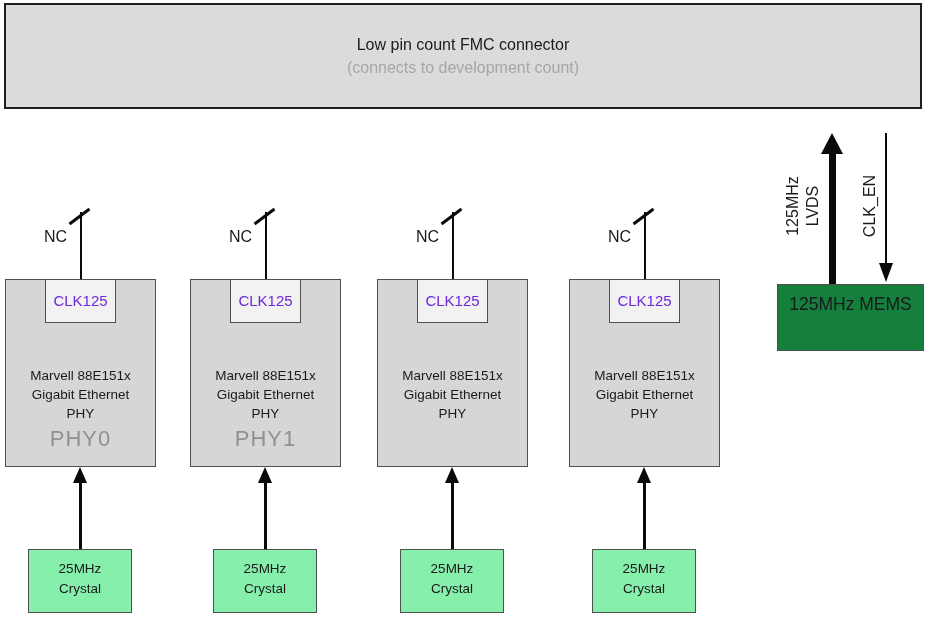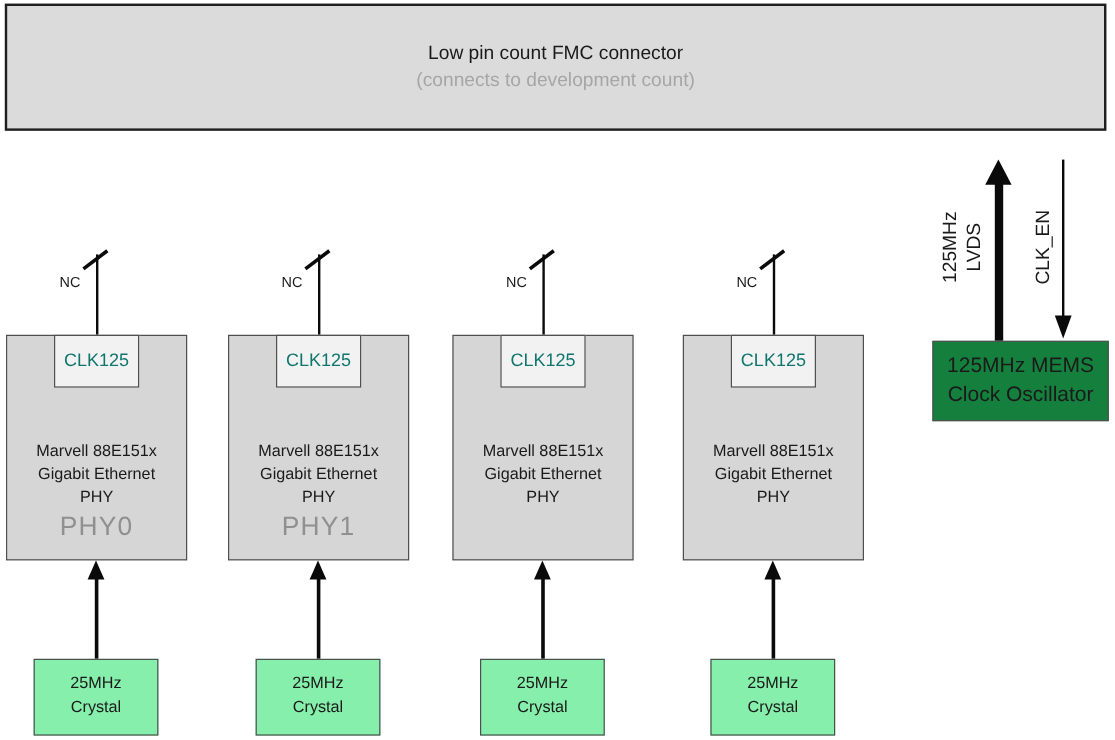--- a/index.html
+++ b/index.html
@@ -23,21 +23,21 @@
   .col { position:absolute; top:0; width:151px; height:617px; }
   .col-0 { left:5px; }  .col-1 { left:190px; }  .col-2 { left:377px; }  .col-3 { left:569px; }
 
   .phy-box {
     left:0; top:279px; width:151px; height:188px;
     background:#d6d6d6; border:1.5px solid #4f4f4f;
   }
   .clk-pin {
     left:40px; top:279px; width:71px; height:44px;
     background:#f2f2f2; border:1.5px solid #4f4f4f;
-    text-align:center; line-height:41px; font-size:15px; color:#0f766e;
+    text-align:center; line-height:41px; font-size:15px; color:#6d28d9;
   }
   .phy-text { left:0; top:366px; width:151px; text-align:center; }
   .chip-line { font-size:13.5px; line-height:19px; color:#1a1a1a; }
   .phy-name  { font-size:22px; line-height:27px; color:#909090; letter-spacing:1px; margin-top:2px; }
 
   .crystal-box {
     left:23px; top:549px; width:104px; height:64px;
     background:#86efac; border:1.5px solid #4f4f4f;
     text-align:center; padding-top:9px;
   }
@@ -47,21 +47,21 @@
     left:777px; top:284px; width:147px; height:67px;
     background:#15803d; border:1.5px solid #4f4f4f;
     text-align:center; padding-top:7px;
   }
   .osc-line { font-size:17.5px; line-height:24px; color:#1a1a1a; }
 
   
   .vline  { background:#0a0a0a; }
   .nc-line  { left:74.5px; top:212px; width:2.5px; height:68px; }
   .nc-slash { left:61.5px; top:215px; width:25px; height:3px; background:#0a0a0a; transform:rotate(-37deg); }
-  .nc-label { left:8px; top:228px; width:54px; text-align:right; font-size:12px; color:#1a1a1a; }
+  .nc-label { left:8px; top:228px; width:54px; text-align:right; font-size:16px; color:#1a1a1a; }
 
   .xtal-line { left:74.25px; top:480px; width:2.5px; height:69px; }
   .xtal-head {
     left:68px; top:467px; width:0; height:0;
     border-left:7.5px solid transparent; border-right:7.5px solid transparent;
     border-bottom:16px solid #0a0a0a;
   }
 
   .lvds-shaft { left:828.5px; top:150px; width:7px; height:134px; }
   .lvds-head  {
@@ -176,14 +176,13 @@
   <div>125MHz</div>
   <div>LVDS</div>
 </div>
 
 <div class="abs vline clken-line"></div>
 <div class="abs clken-head"></div>
 <div class="vlabel clken-label">CLK_EN</div>
 
 <div class="abs osc-box">
   <div class="osc-line">125MHz MEMS</div>
-  <div class="osc-line">Clock Oscillator</div>
 </div>
 
 </body></html>

